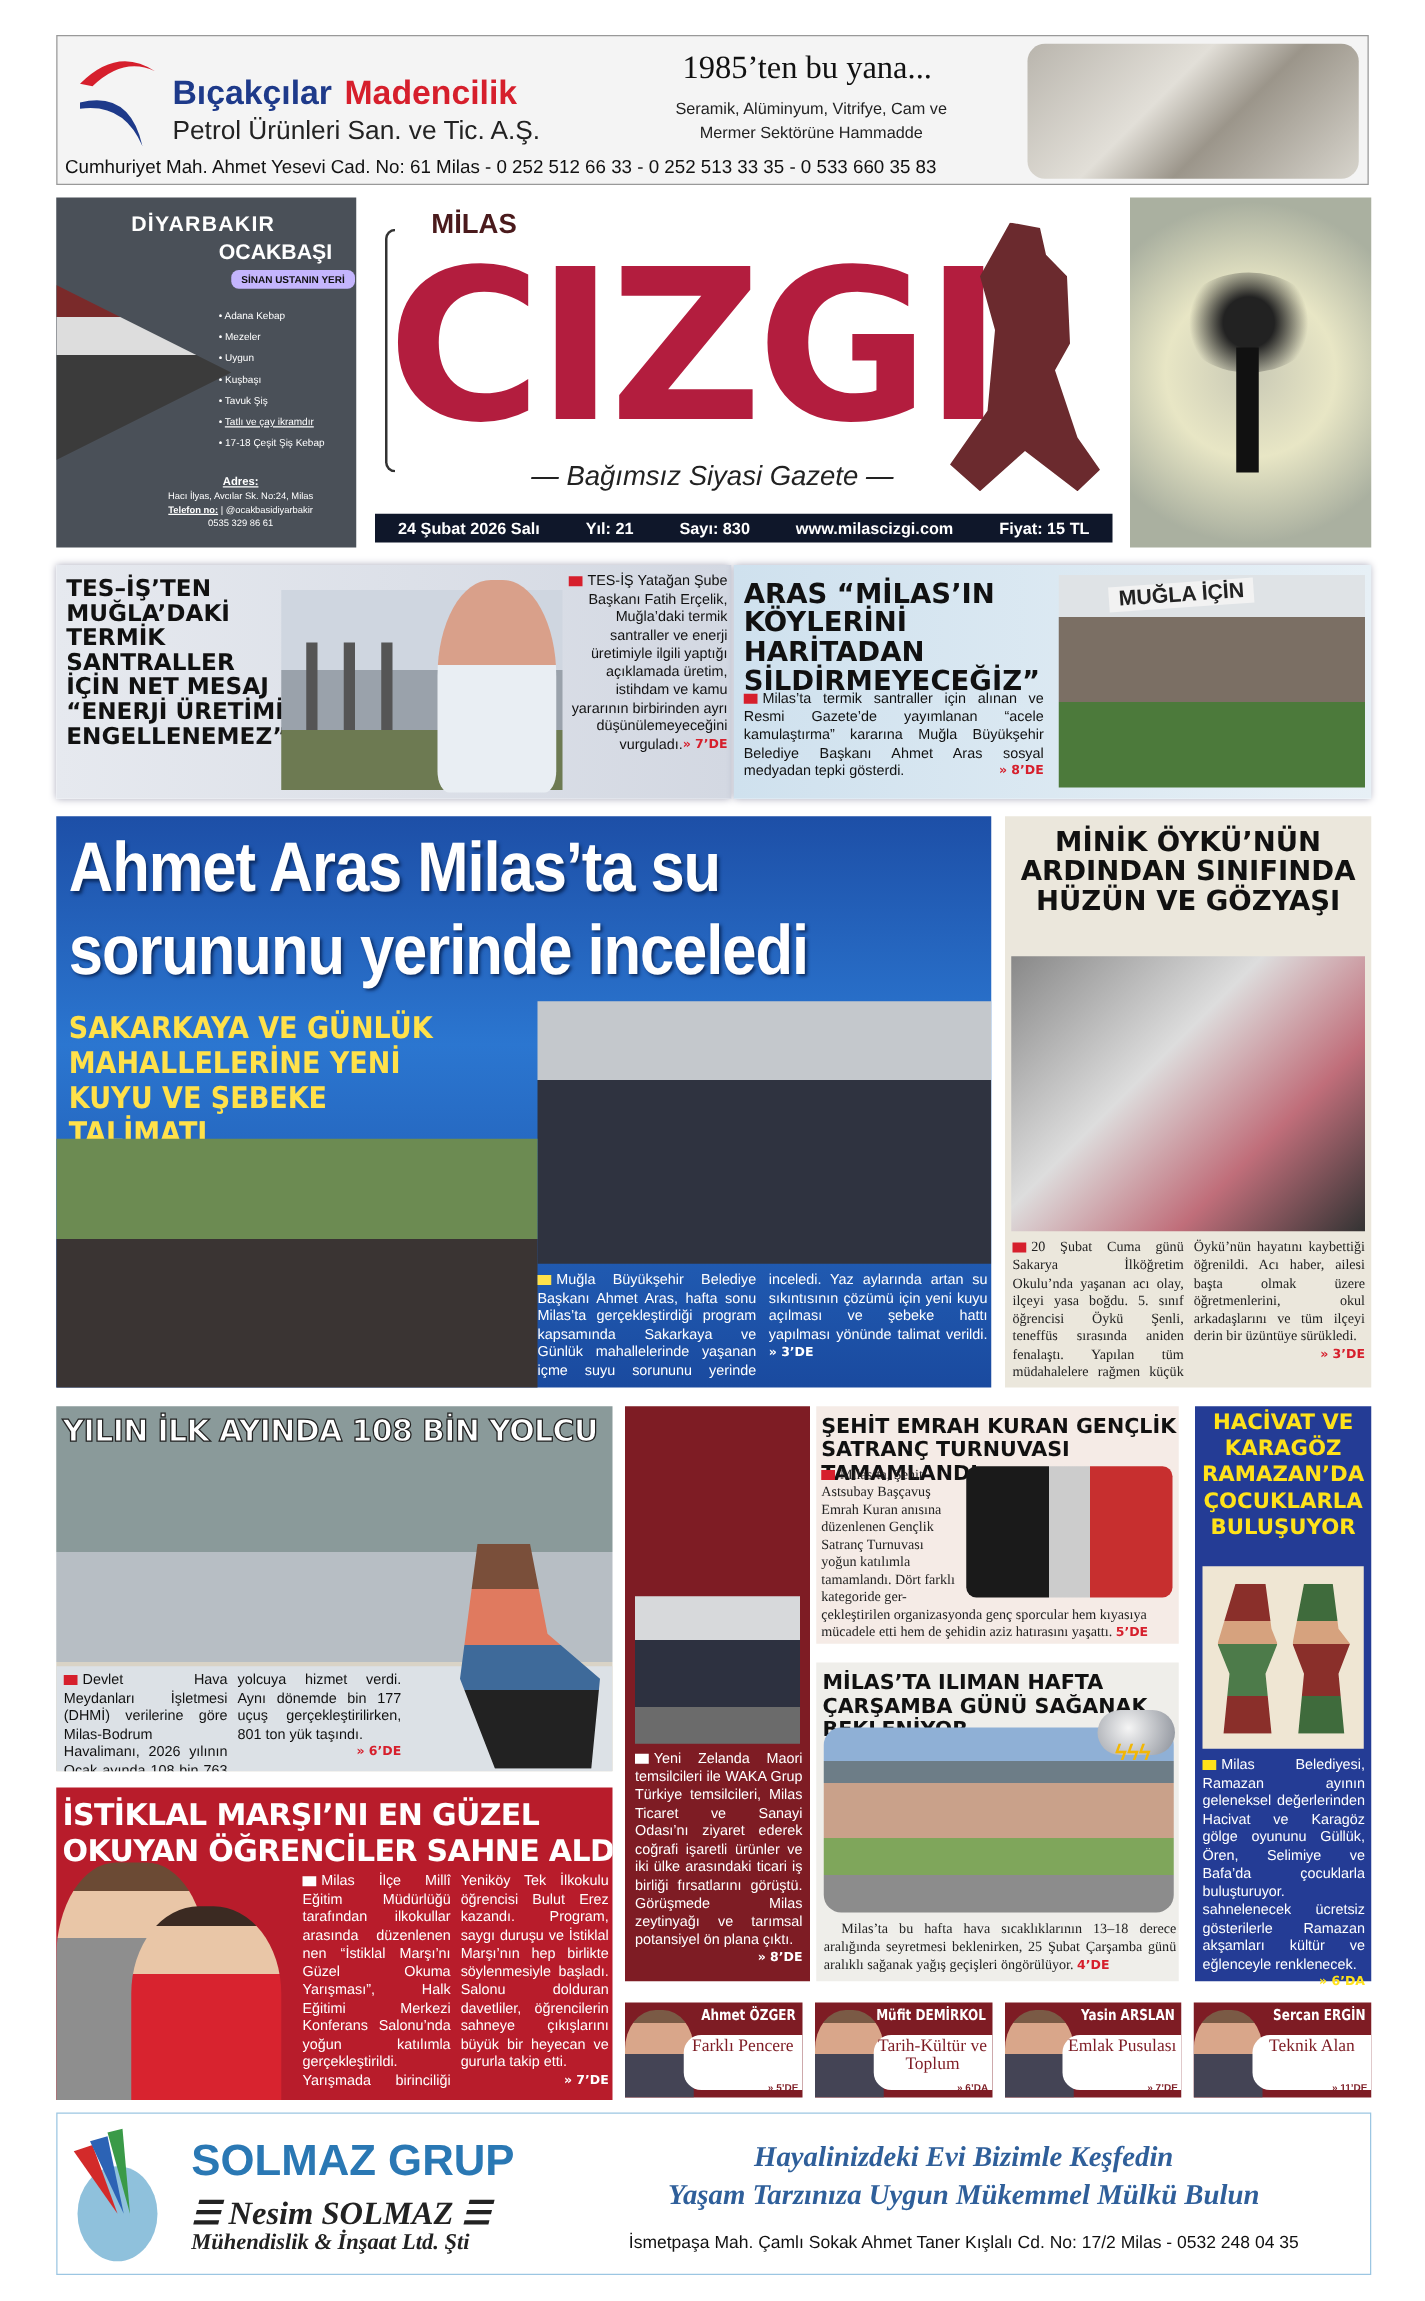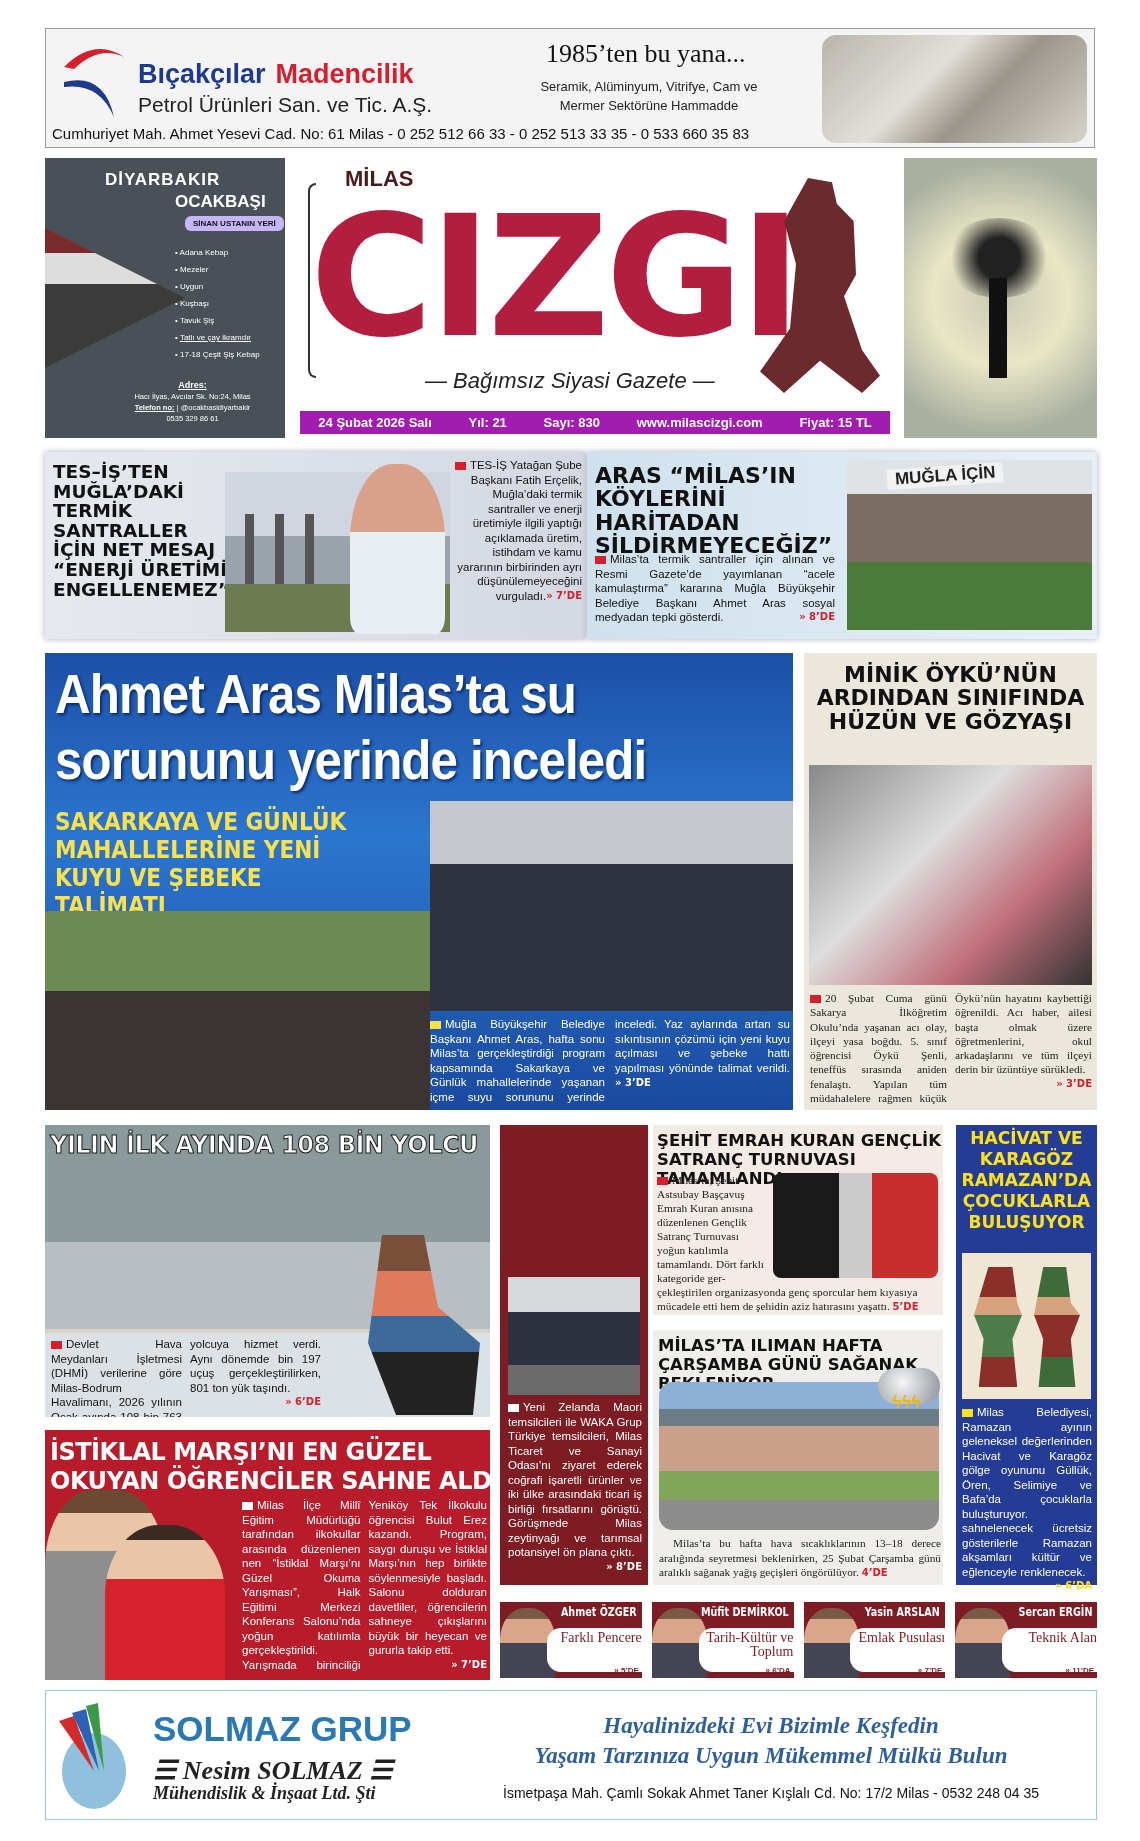--- a/index.html
+++ b/index.html
@@ -20,21 +20,21 @@
 .ad2 .pill{left:140px;top:58px;background:#c4b5fd;color:#111;font-size:8px;font-weight:bold;padding:3px 8px;border-radius:6px}
 .ad2 ul{left:130px;top:86px;list-style:none;font-size:8px;line-height:17px}
 .ad2 .addr{left:60px;top:222px;font-size:7.5px;text-align:center;width:175px;line-height:11px}
 .ad2 .shop{left:0;top:70px;width:140px;height:140px;background:linear-gradient(180deg,#7a2a2a 0 18%,#ddd 18% 40%,#3b3b3b 40%);transform:rotate(0deg);clip-path:polygon(0 0,100% 50%,0 100%)}
 .masthead{left:300px;top:158px;width:590px;height:252px}
 .masthead .milas{left:45px;top:8px;font-size:22px;font-weight:900;color:#4a1a1c}
 .masthead .cizgi{left:10px;top:24px;font-size:168px;font-weight:900;color:#b31d3e;letter-spacing:-4px;line-height:190px;font-family:"DejaVu Sans",sans-serif}
 .masthead .slogan{left:125px;top:210px;font-size:22px;font-style:italic;color:#222;white-space:nowrap}
 .masthead .figure{left:460px;top:20px;width:120px;height:215px;background:#6b2a2e;clip-path:polygon(40% 0,60% 2%,64% 12%,78% 20%,80% 45%,70% 55%,85% 80%,100% 92%,85% 100%,50% 85%,20% 100%,0 90%,25% 70%,30% 40%,20% 20%)}
 .masthead .frame{left:8px;top:25px;width:8px;height:195px;border:2px solid #333;border-right:none;border-radius:18px 0 0 18px}
-.datebar{left:300px;top:411px;width:590px;height:23px;background:#a21caf;color:#fff;font-size:13px;font-weight:bold;display:flex;justify-content:space-around;align-items:center}
+.datebar{left:300px;top:411px;width:590px;height:23px;background:#0f172a;color:#fff;font-size:13px;font-weight:bold;display:flex;justify-content:space-around;align-items:center}
 .ad3{left:904px;top:158px;width:193px;height:280px;background:radial-gradient(circle,#c9c9b5,#e8e6c5 40%,#aab0a0 80%);overflow:hidden}
 .ad3 .trunk{left:85px;top:120px;width:18px;height:100px;background:#111}
 .ad3 .crown{left:40px;top:60px;width:110px;height:80px;border-radius:50%;background:radial-gradient(circle,#222 30%,transparent 70%)}
 .box1{left:45px;top:452px;width:540px;height:187px;background:linear-gradient(90deg,#e6e9ef,#d3d8e2);box-shadow:0 0 6px #aab}
 .h-dark{color:#111;font-weight:900;font-family:"DejaVu Sans",sans-serif;line-height:1.06}
 .box1 .h{left:8px;top:10px;font-size:18.5px;width:180px}
 .box1 .img{left:180px;top:20px;width:225px;height:160px;background:linear-gradient(180deg,#cfd6e0 0 40%,#9aa2ab 40% 70%,#6d7a52 70%)}
 .box1 .chimney{width:9px;background:#555;top:42px;height:70px}
 .box1 .head{left:305px;top:12px;width:95px;height:170px;border-radius:45% 45% 10% 10%;background:linear-gradient(180deg,#d9a08a 0 40%,#e9eef3 40%)}
 .body{font-size:11.5px;line-height:14.5px;color:#111}
@@ -85,21 +85,21 @@
 .kara .ref{color:#fff}
 .ist{left:45px;top:1430px;width:445px;height:250px;background:#b81c2b;overflow:hidden}
 .ist .h{left:5px;top:8px;font-size:24px;font-weight:900;color:#fff;line-height:29px;font-family:"DejaVu Sans",sans-serif;white-space:nowrap;letter-spacing:-0.5px}
 .ist .boy{left:0;top:60px;width:120px;height:190px;background:linear-gradient(180deg,#6b4a34 0 12%,#e9c6a7 12% 32%,#8e8e8e 32%);border-radius:40% 40% 0 0}
 .ist .girl{left:60px;top:95px;width:120px;height:155px;background:linear-gradient(180deg,#3b2a22 0 10%,#e9c6a7 10% 35%,#d8232f 35%);border-radius:45% 45% 0 0}
 .ist .txt{left:197px;top:68px;width:245px;column-count:2;column-gap:8px;color:#fff;text-align:justify}
 .ist .ref{color:#fff}
 .cols{left:500px;top:1602px;width:597px;height:76px;display:flex;gap:10px}
 .col-card{flex:1;background:#7e1c24;position:relative;overflow:hidden}
 .col-card .name{position:absolute;right:5px;top:3px;font-size:12px;font-weight:bold;color:#fff;font-family:"DejaVu Sans",sans-serif;transform:scaleX(0.8);transform-origin:right;white-space:nowrap}
-.col-card .lbl{position:absolute;right:0;top:26px;width:95px;height:44px;background:#fff;border-radius:14px 0 0 14px;font-family:"Liberation Serif",serif;font-size:14px;line-height:14px;text-align:right;color:#7e1c24;padding-top:3px}
+.col-card .lbl{position:absolute;right:0;top:26px;width:95px;height:44px;background:#fff;border-radius:14px 0 0 14px;font-family:"Liberation Serif",serif;font-size:14px;line-height:14px;text-align:center;color:#7e1c24;padding-top:3px}
 .col-card .pref{position:absolute;right:3px;bottom:3px;font-size:8px;color:#7e1c24;font-weight:900}
 .col-card .ph{position:absolute;left:0;top:6px;width:55px;height:70px;border-radius:45% 45% 0 0;background:linear-gradient(180deg,#7a5a45 0 15%,#d9a68a 15% 50%,#445 50%)}
 .ad4{left:45px;top:1690px;width:1052px;height:130px;border:1px solid #9cc6e2;background:#fff}
 .ad4 .logo{left:8px;top:10px;width:80px;height:110px}
 .ad4 .grp{left:107px;top:18px;font-size:35px;font-weight:bold;color:#2a78b4;white-space:nowrap}
 .ad4 .nesim{left:107px;top:64px;font-family:"Liberation Serif",serif;font-style:italic;font-weight:bold;font-size:26px;white-space:nowrap}
 .ad4 .firm{left:107px;top:92px;font-family:"Liberation Serif",serif;font-style:italic;font-weight:bold;font-size:18px;white-space:nowrap}
 .ad4 .s1{left:400px;top:22px;width:650px;text-align:center;font-family:"Liberation Serif",serif;font-style:italic;font-weight:bold;color:#2f5f9a;font-size:23px}
 .ad4 .s2{left:400px;top:52px;width:650px;text-align:center;font-family:"Liberation Serif",serif;font-style:italic;font-weight:bold;color:#2f5f9a;font-size:23px}
 .ad4 .addr{left:400px;top:94px;width:650px;text-align:center;font-size:14px;color:#111}
@@ -197,21 +197,21 @@
 
 <div class="abs side">
   <div class="abs h h-dark">MİNİK ÖYKÜ’NÜN ARDINDAN SINIFINDA HÜZÜN VE GÖZYAŞI</div>
   <div class="abs img"></div>
   <div class="abs txt"><span class="sq" style="background:#d61f2c"></span><span>20 Şubat Cuma günü Sakarya İlköğretim Okulu’nda yaşanan acı olay, ilçeyi yasa boğdu. 5. sınıf öğrencisi Öykü Şenli, teneffüs sırasında aniden fenalaştı. Yapılan tüm müdahalelere rağmen küçük Öykü’nün hayatını kaybettiği öğrenildi. Acı haber, ailesi başta olmak üzere öğretmenlerini, okul arkadaşlarını ve tüm ilçeyi derin bir üzüntüye sürükledi.</span> <span class="ref" style="color:#d61f2c;float:right">» 3’DE</span></div>
 </div>
 
 <div class="abs air">
   <div class="abs h">YILIN İLK AYINDA 108 BİN YOLCU</div>
   <div class="abs txtbox"></div>
-  <div class="abs txt body"><span class="sq" style="background:#d61f2c"></span><span>Devlet Hava Meydanları İşletmesi (DHMİ) verilerine göre Milas-Bodrum Havalimanı, 2026 yılının Ocak ayında 108 bin 763 yolcuya hizmet verdi. Aynı dönemde bin 197 uçuş gerçekleştirilirken, 801 ton yük taşındı.</span> <span class="ref" style="color:#d61f2c;float:right">» 6’DE</span></div>
+  <div class="abs txt body"><span class="sq" style="background:#d61f2c"></span><span>Devlet Hava Meydanları İşletmesi (DHMİ) verilerine göre Milas-Bodrum Havalimanı, 2026 yılının Ocak ayında 108 bin 763 yolcuya hizmet verdi. Aynı dönemde bin 177 uçuş gerçekleştirilirken, 801 ton yük taşındı.</span> <span class="ref" style="color:#d61f2c;float:right">» 6’DE</span></div>
   <div class="abs walker"></div>
 </div>
 
 <div class="abs nz">
   <div class="abs img"></div>
   <div class="abs txt body"><span class="sq" style="background:#fff"></span><span>Yeni Zelanda Maori temsilcileri ile WAKA Grup Türkiye temsilcileri, Milas Ticaret ve Sanayi Odası’nı ziyaret ederek coğrafi işaretli ürünler ve iki ülke arasındaki ticari iş birliği fırsatlarını görüştü. Görüşmede Milas zeytinyağı ve tarımsal potansiyel ön plana çıktı.</span> <span class="ref" style="float:right">» 8’DE</span></div>
 </div>
 
 <div class="abs chess">
   <div class="abs h h-dark">ŞEHİT EMRAH KURAN GENÇLİK SATRANÇ TURNUVASI TAMAMLANDI</div>

